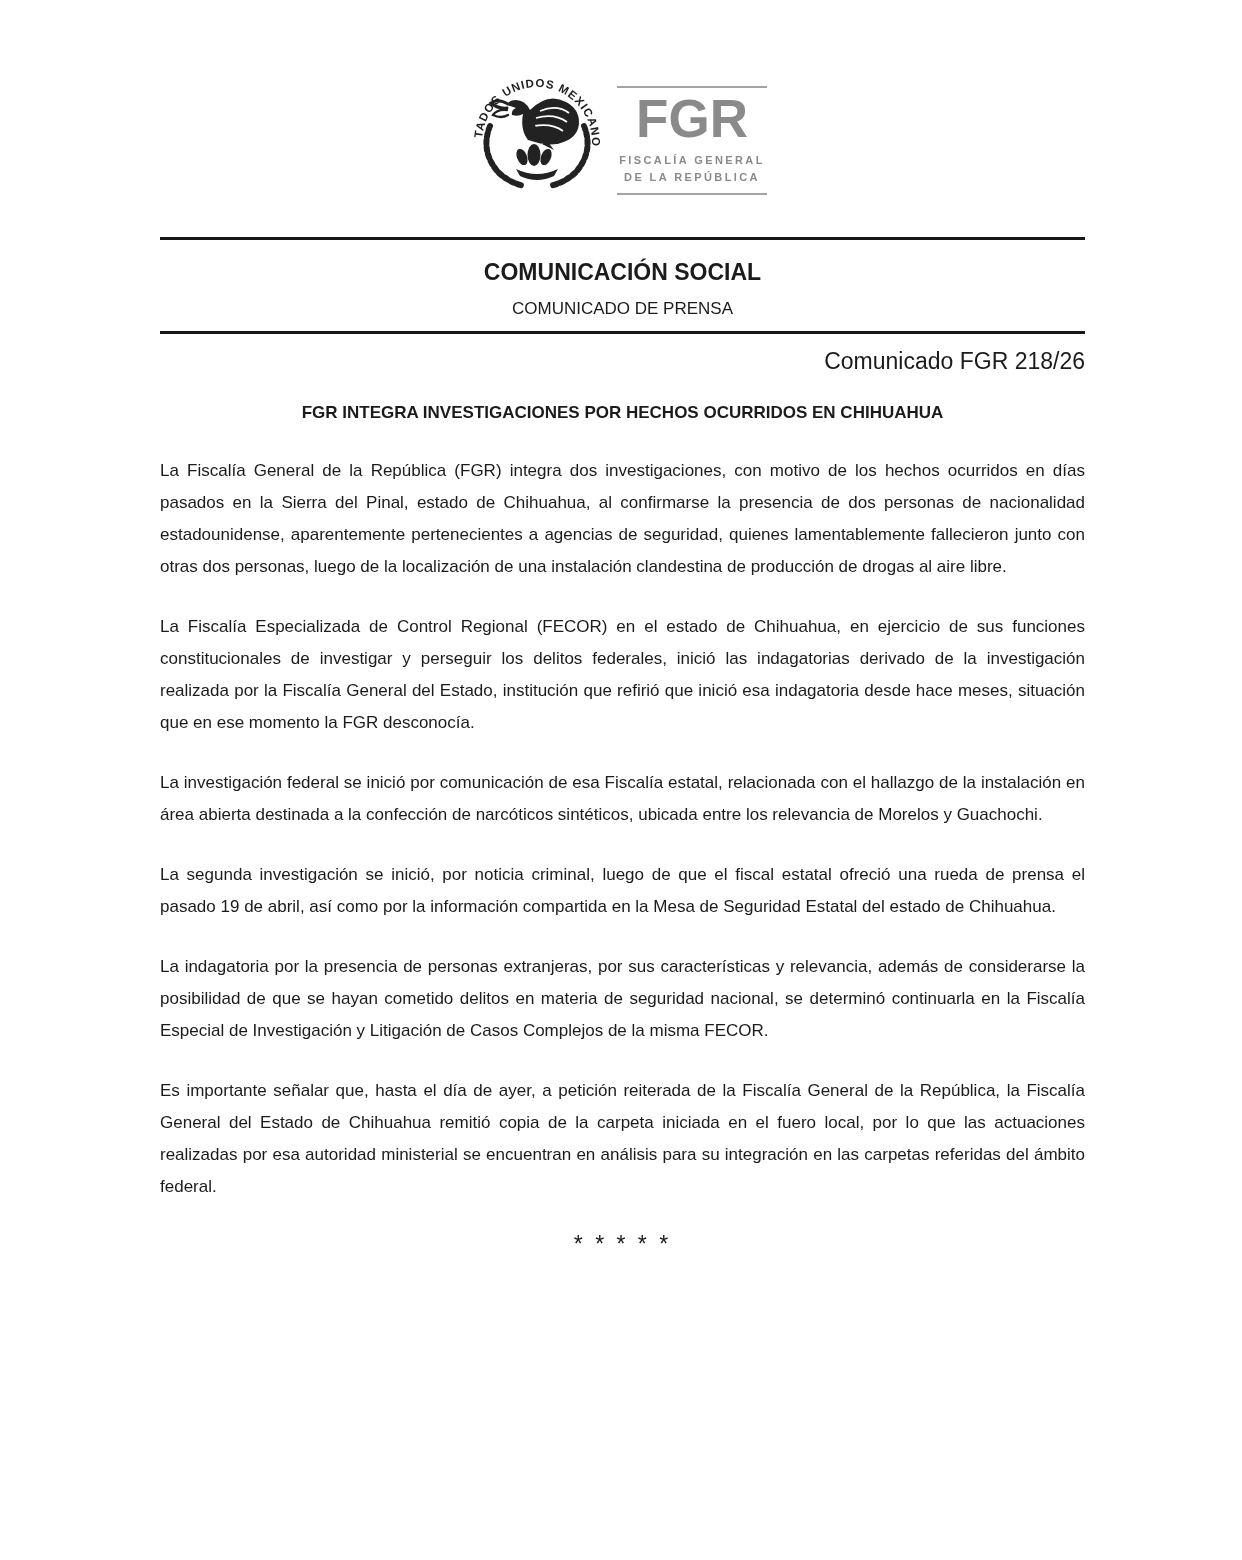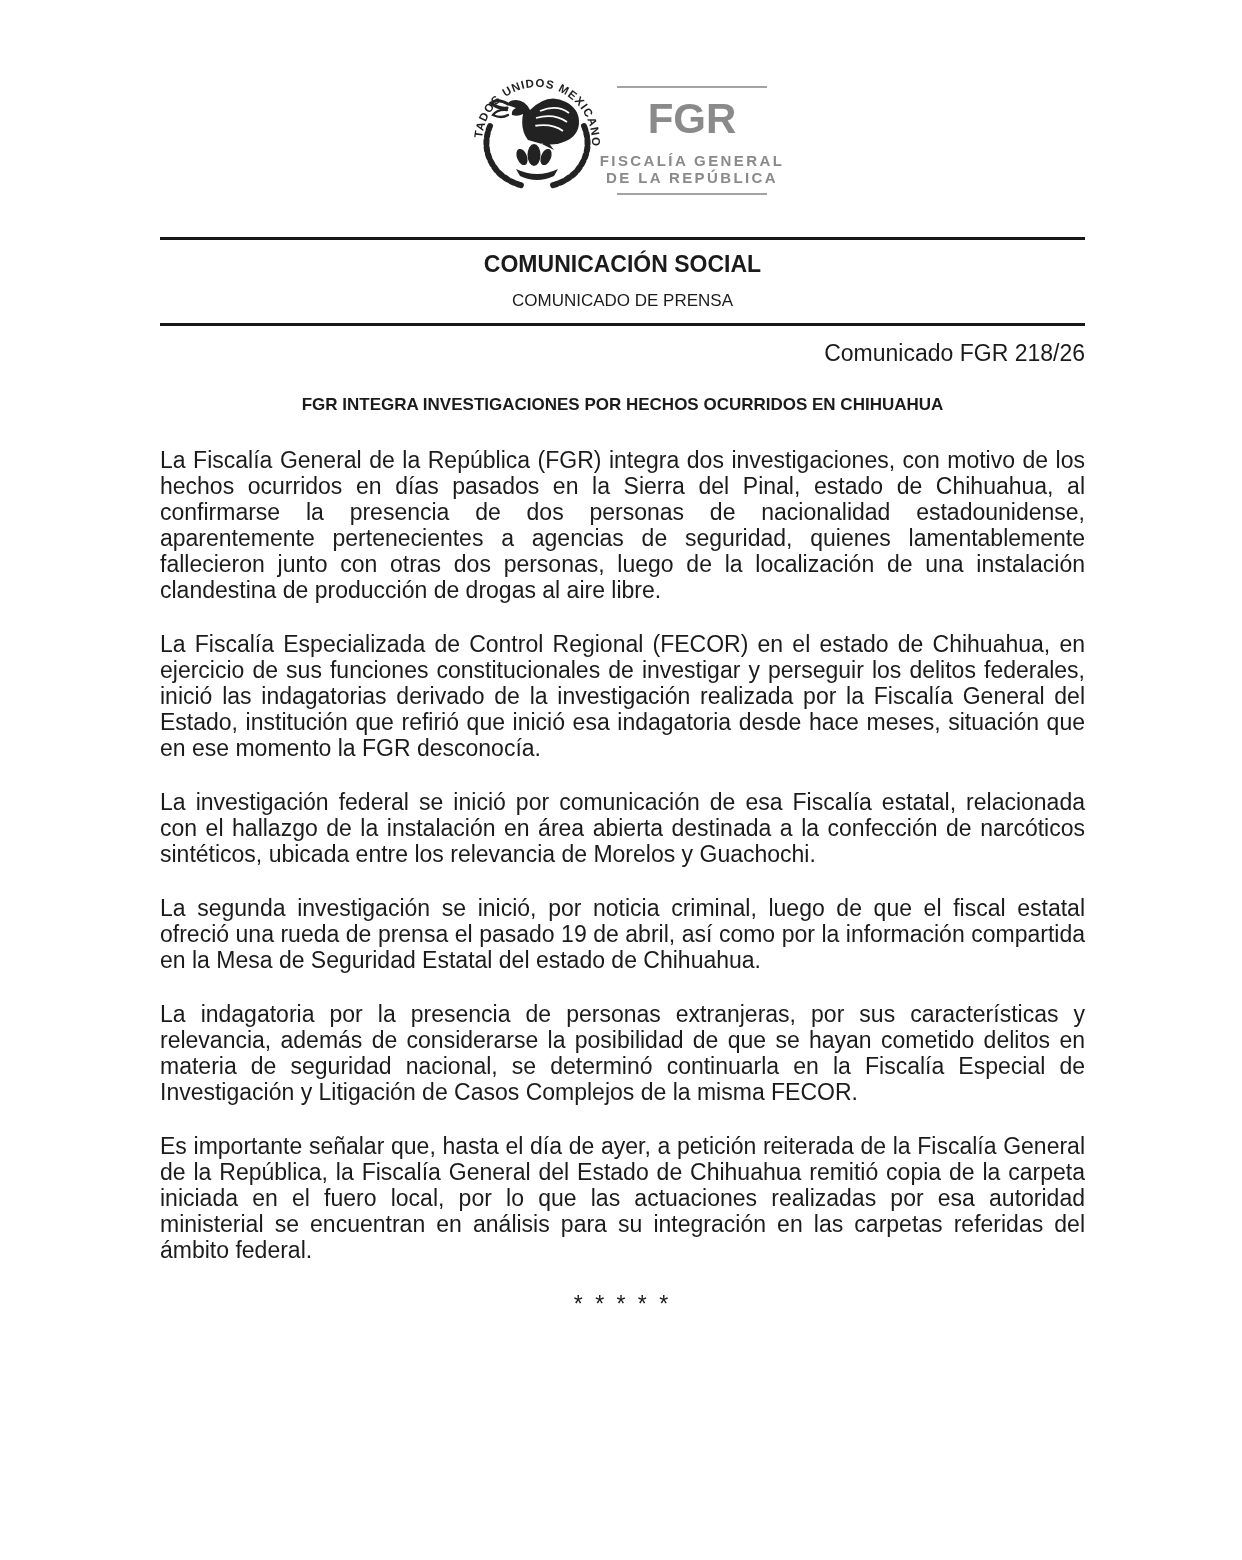--- a/index.html
+++ b/index.html
@@ -12,40 +12,40 @@
     overflow:hidden;
   }
   
   .seal{position:absolute;left:462px;top:58px;}
   .fgr-block{
     position:absolute;left:617px;top:86px;width:150px;
     display:flex;flex-direction:column;align-items:center;
   }
   .fgr-line{width:150px;height:2px;background:#a3a3a3;}
   .fgr-acronym{
-    font-size:42px;font-weight:bold;line-height:56px;
+    font-size:53px;font-weight:bold;line-height:56px;
     letter-spacing:0px;color:#8a8a8a;margin-top:3px;
   }
   .fgr-sub{
-    font-size:15px;font-weight:bold;letter-spacing:2.4px;
+    font-size:11px;font-weight:bold;letter-spacing:2.4px;
     line-height:17px;color:#8a8a8a;white-space:nowrap;
   }
   .fgr-sub.first{margin-top:5px;}
   .fgr-block .fgr-line.bottom{margin-top:7px;}
   
   .content{position:absolute;left:160px;top:237px;width:925px;}
   .rule{height:3px;background:#171717;}
-  .hdr1{margin-top:11px;text-align:center;font-weight:bold;font-size:23px;line-height:27px;}
+  .hdr1{margin-top:19px;text-align:center;font-weight:bold;font-size:23px;line-height:27px;}
   .hdr2{margin-top:9px;text-align:center;font-size:17px;line-height:27px;}
   .rule.second{margin-top:9px;}
   .dateblock{margin-top:13px;text-align:right;font-size:23px;line-height:29px;}
   .doc-title{margin-top:23px;text-align:center;font-weight:bold;font-size:17px;line-height:27px;}
   .paras{margin-top:29px;}
   .paras p{
-    font-size:23px;line-height:26px;text-align:justify;
+    font-size:17px;line-height:32px;text-align:justify;
     margin:0 0 28px 0;
   }
   .stars{text-align:center;font-size:23px;letter-spacing:3px;margin-top:2px;}
 </style>
 </head>
 <body>
 
 <div class="page">
 
   <svg class="seal" width="150" height="150" viewBox="0 0 150 150" aria-hidden="true">

